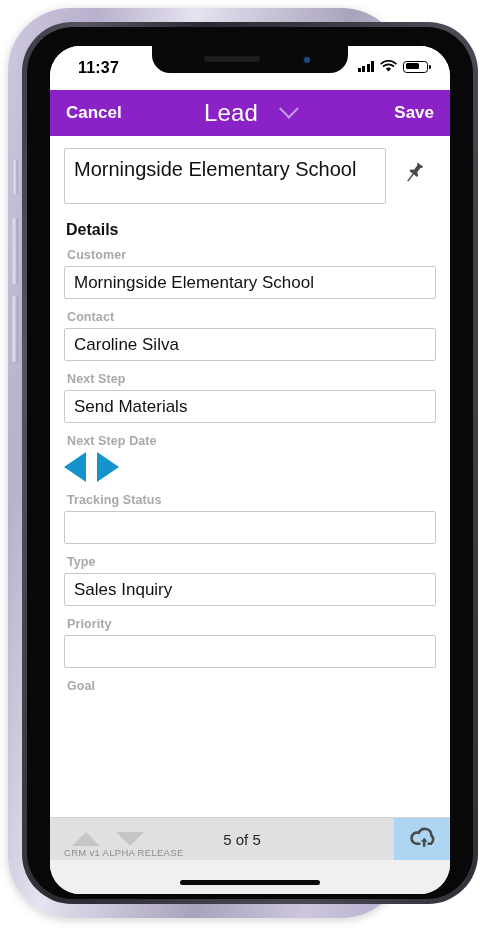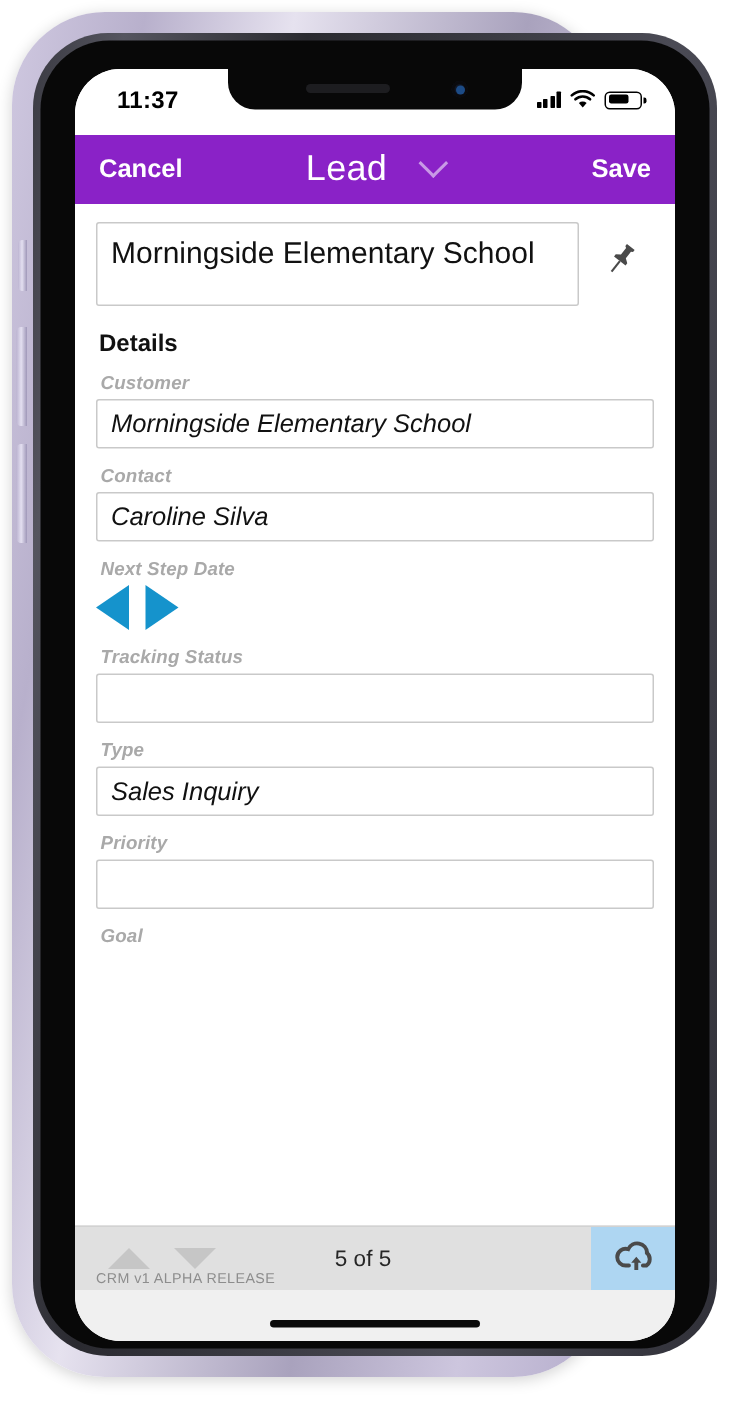--- a/index.html
+++ b/index.html
@@ -241,21 +241,21 @@
   }
 
   #section-heading {
     font-size: 16px;
     font-weight: bold;
     color: #111;
     margin: 17px 0 9px 2px;
   }
 
   
-  .field { margin-bottom: 11px; font-style: italic; }
+  .field { margin-bottom: 11px; }
   .field-label {
     font-size: 12.5px;
     color: #a9a9a9;
     font-weight: bold;
     margin: 0 0 4px 3px;
     letter-spacing: 0.1px;
   }
   .field-row { display: flex; align-items: center; gap: 11px; }
   .field-input {
     border: 1px solid #c9c9c9;
@@ -415,20 +415,26 @@
               <div class="field-input">Morningside Elementary School</div>
             </div>
           </div>
           <div class="field">
             <div class="field-label">Contact</div>
             <div class="field-row">
               <div class="field-input">Caroline Silva</div>
             </div>
           </div>
           <div class="field">
+            <div class="field-label">Next Step</div>
+            <div class="field-row">
+              <div class="field-input">Send Materials</div>
+            </div>
+          </div>
+          <div class="field">
             <div class="field-label">Next Step Date</div>
             <div class="field-row">
               <span class="tri left"></span>
               <span class="tri right"></span>
             </div>
           </div>
           <div class="field">
             <div class="field-label">Tracking Status</div>
             <div class="field-row">
               <div class="field-input empty"></div>

